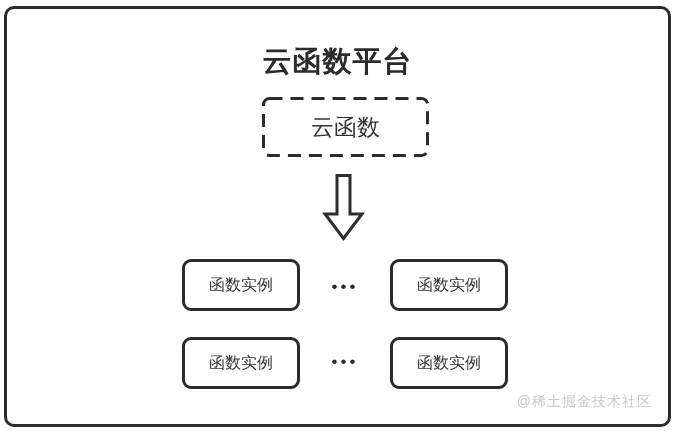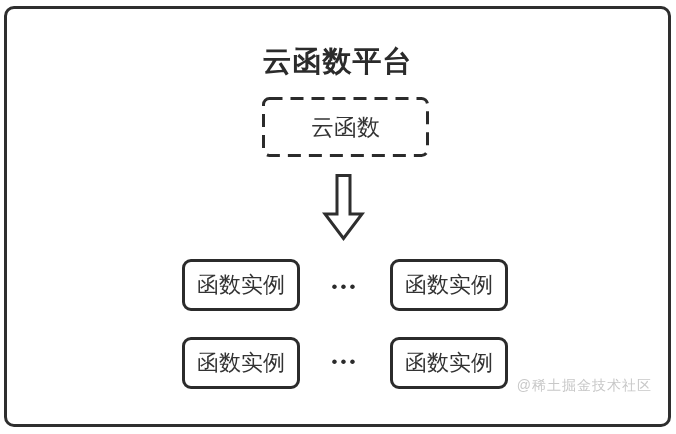--- a/index.html
+++ b/index.html
@@ -49,42 +49,42 @@
     left: 314px; top: 165px;
     width: 45px; height: 68px;
   }
   .inst-box {
     position: absolute;
     width: 118px; height: 52px;
     border: 3px solid #2b2b2b;
     border-radius: 9px;
     background: #ffffff;
     display: flex; align-items: center; justify-content: center;
-    font-size: 22px;
+    font-size: 16px;
     color: #333333;
   }
   .r1 { top: 250px; }
   .r2 { top: 328px; }
   .c1 { left: 175px; }
   .c2 { left: 383px; }
   .dots {
     position: absolute;
     left: 321px; width: 34px; height: 20px;
     text-align: center;
     font-size: 17px;
     letter-spacing: 3px;
     line-height: 20px;
     color: #2b2b2b;
     white-space: nowrap;
   }
   .dots.r1 { top: 268px; }
   .dots.r2 { top: 343px; }
   .watermark {
     position: absolute;
-    right: 16px; bottom: 29px;
+    right: 16px; bottom: 13px;
     font-size: 14px;
     color: #c8c8c8;
     letter-spacing: 1px;
   }
 </style>
 </head>
 <body>
 
 <div class="canvas">
   <div class="frame">

